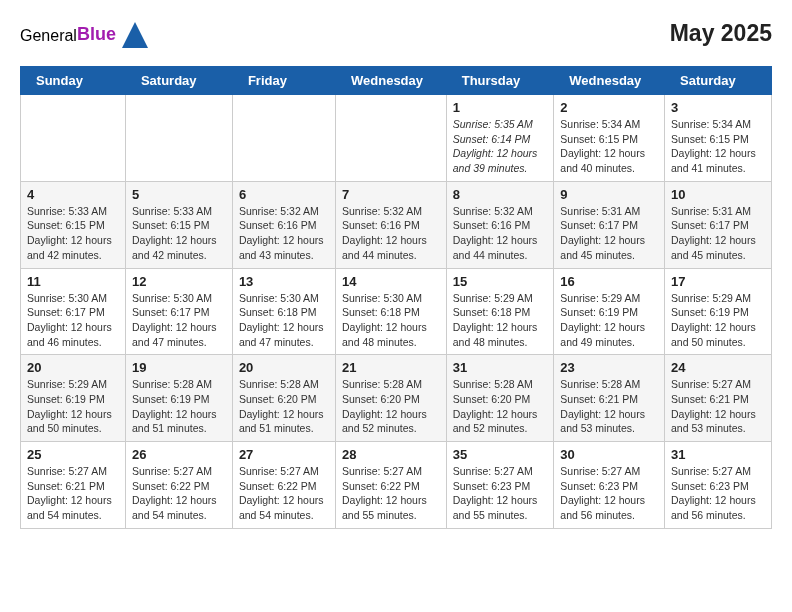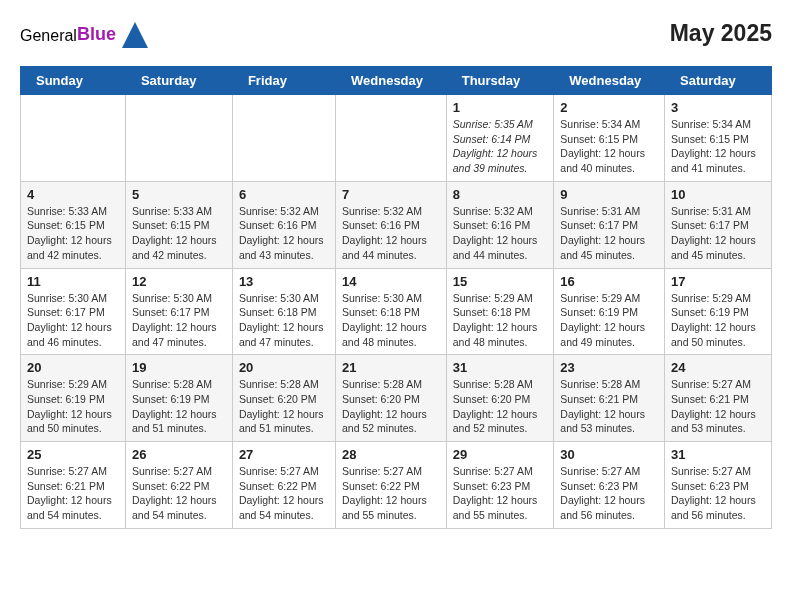--- a/index.html
+++ b/index.html
@@ -321,21 +321,21 @@
 and 54 minutes.</div>
         </td>
         <td>
           <div class="day-number">28</div>
           <div class="day-info" style="white-space: pre-line;">Sunrise: 5:27 AM
 Sunset: 6:22 PM
 Daylight: 12 hours
 and 55 minutes.</div>
         </td>
         <td>
-          <div class="day-number">29</div>
+          <div class="day-number">35</div>
           <div class="day-info" style="white-space: pre-line;">Sunrise: 5:27 AM
 Sunset: 6:23 PM
 Daylight: 12 hours
 and 55 minutes.</div>
         </td>
         <td>
           <div class="day-number">30</div>
           <div class="day-info" style="white-space: pre-line;">Sunrise: 5:27 AM
 Sunset: 6:23 PM
 Daylight: 12 hours

